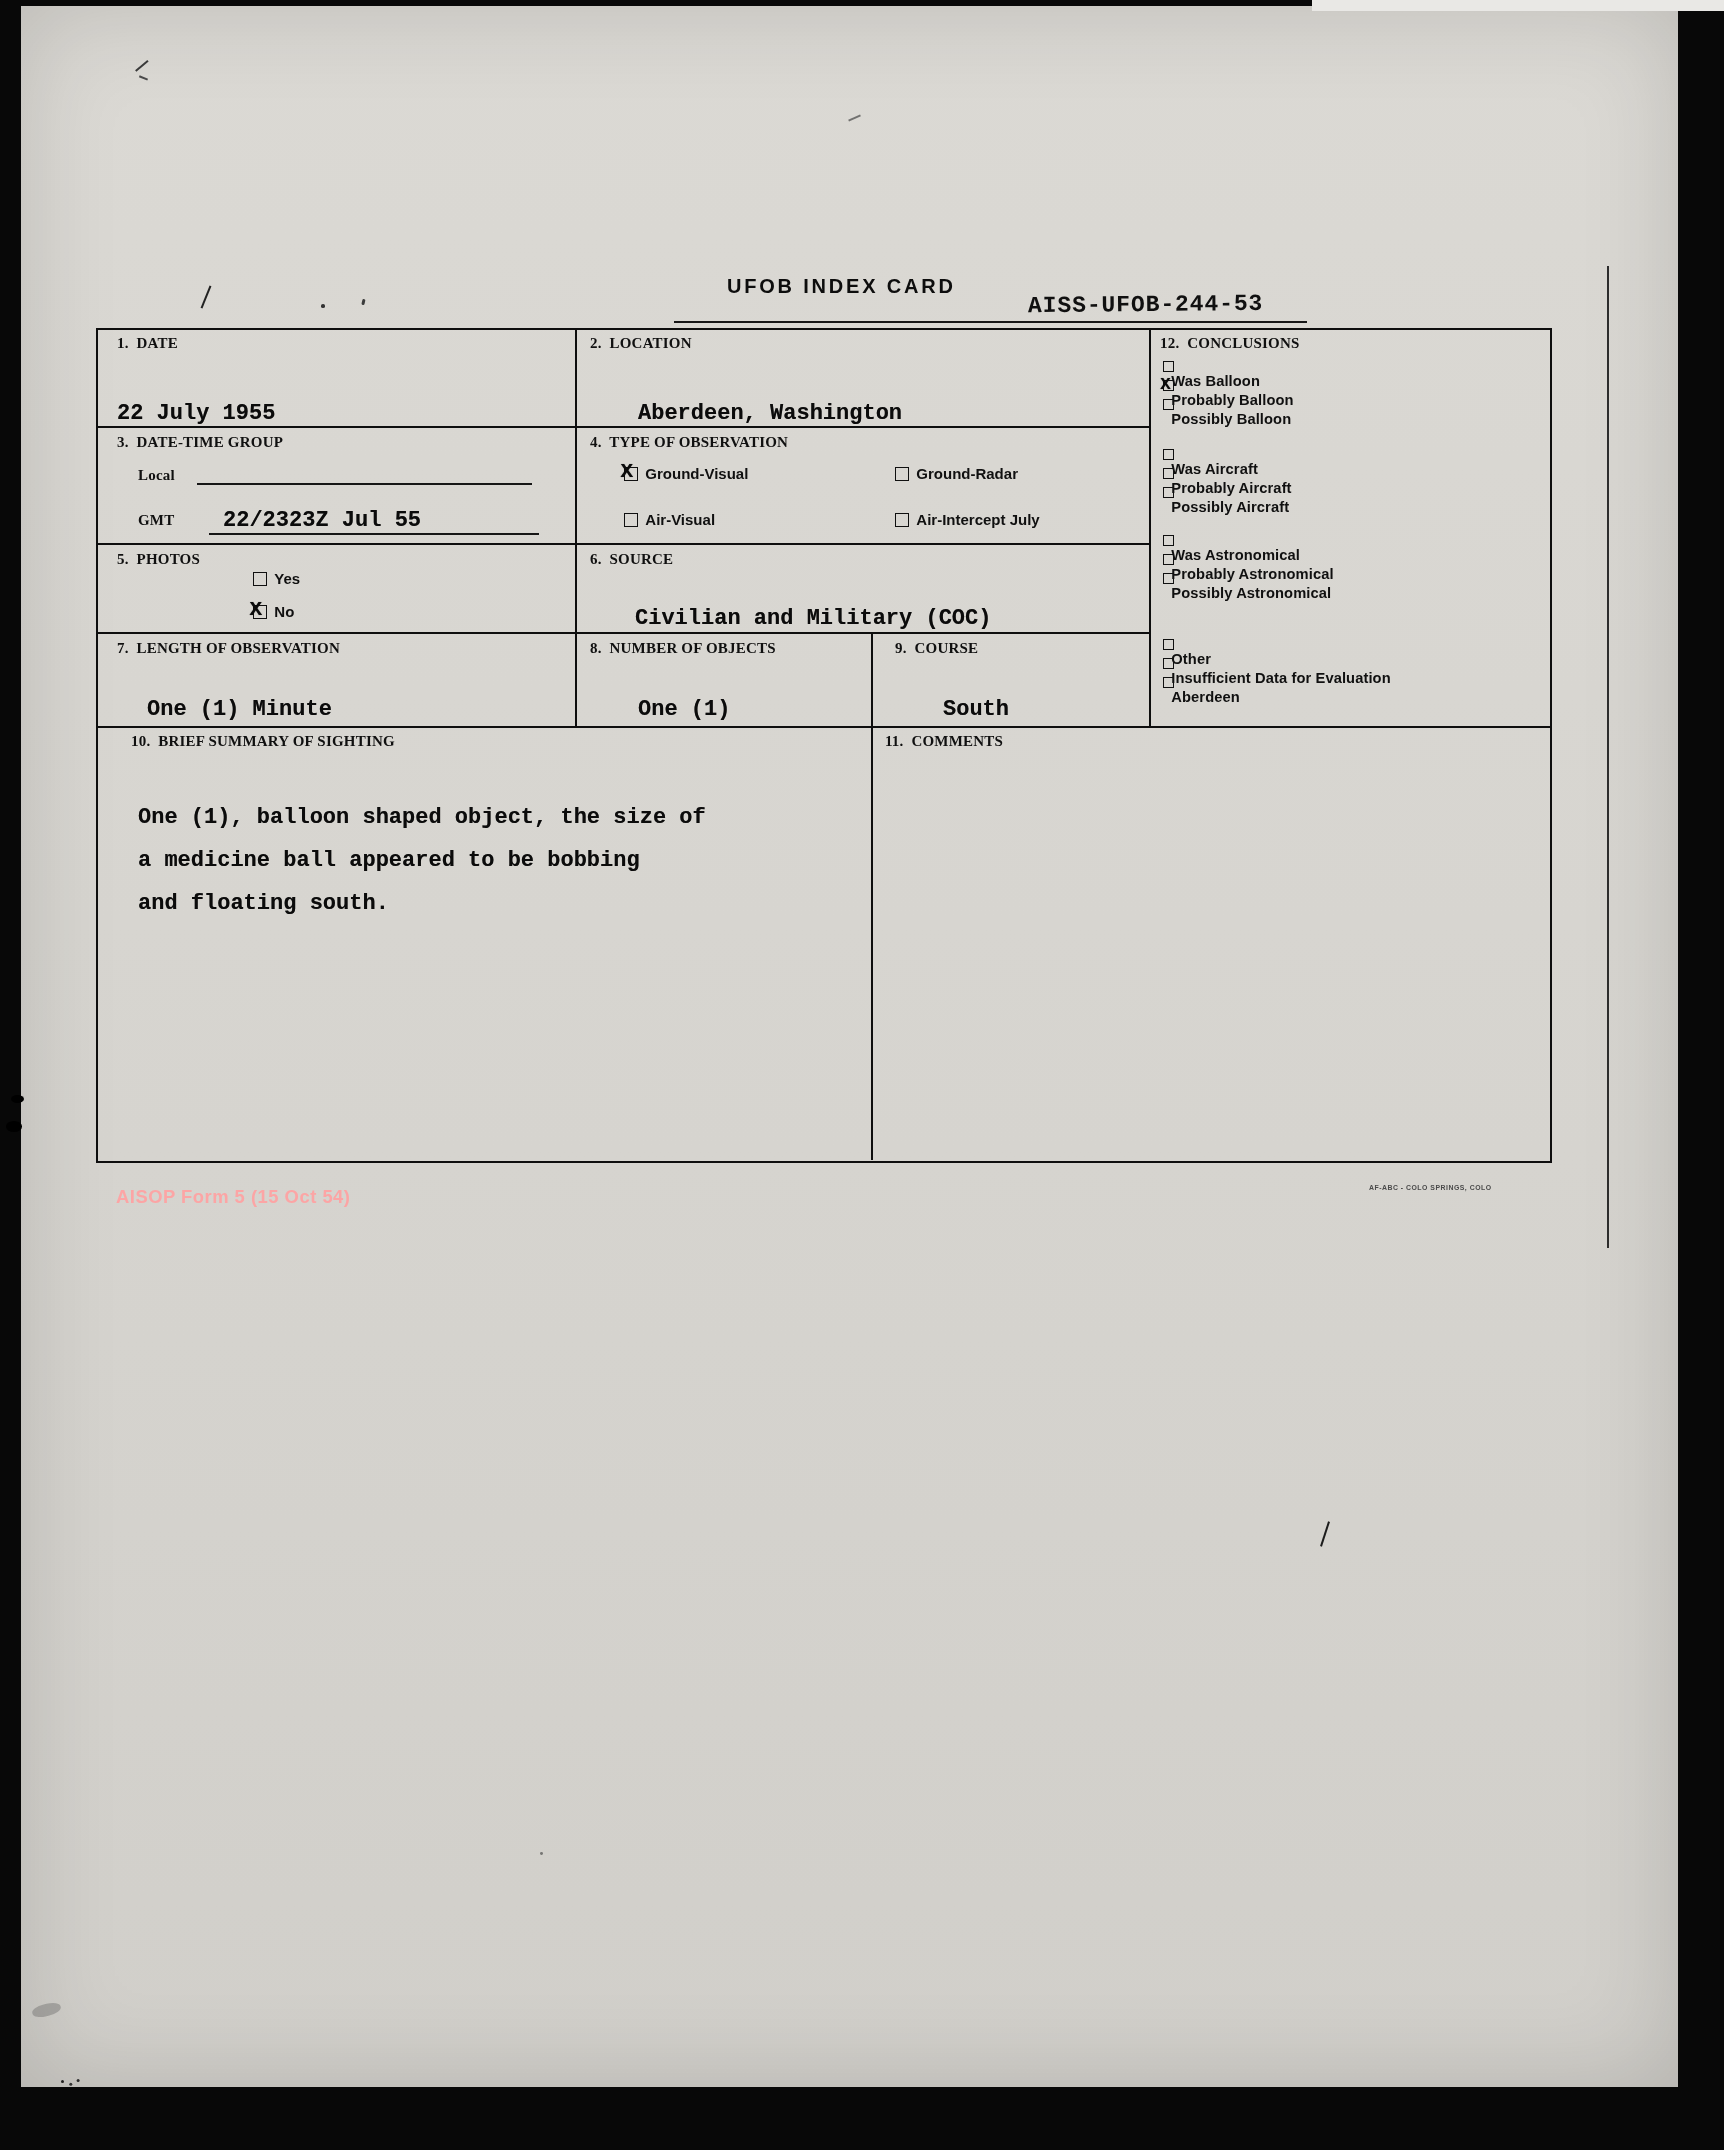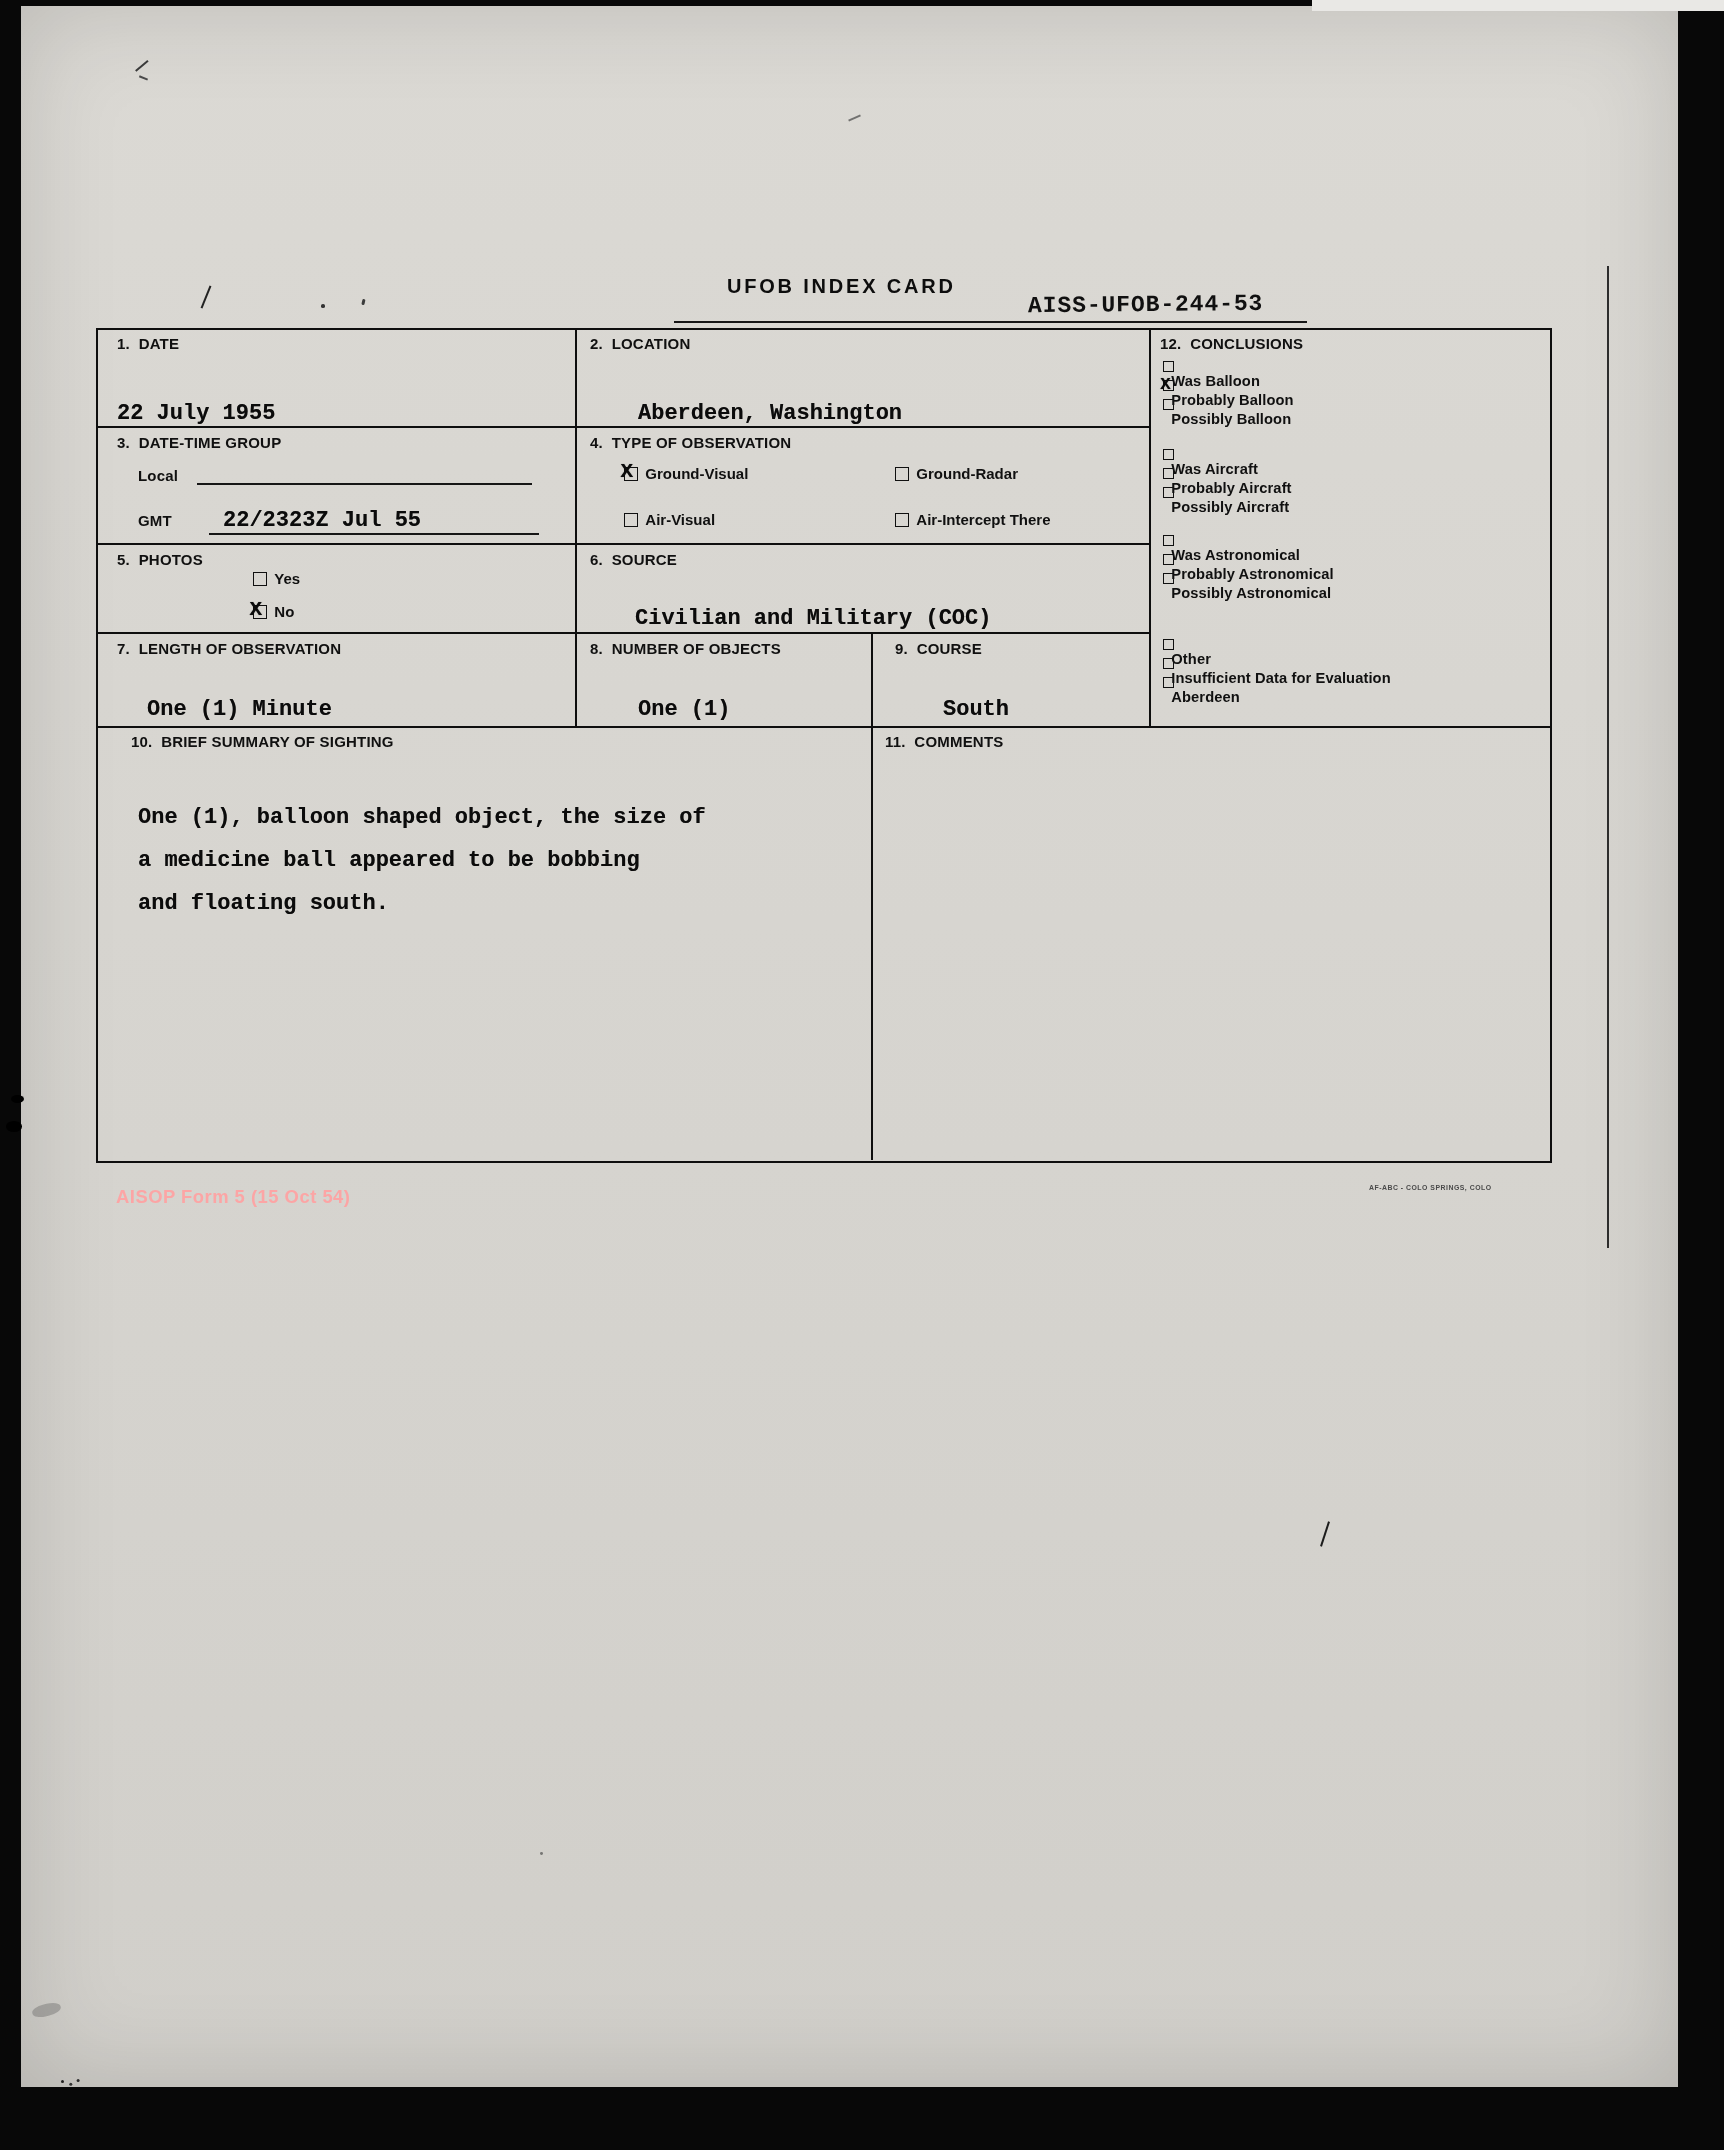--- a/index.html
+++ b/index.html
@@ -7,21 +7,21 @@
         font-family:"Liberation Sans",sans-serif;}
   .paper{position:absolute;left:21px;top:5.5px;width:1657px;height:2081px;
          background:linear-gradient(180deg,#dbd9d4 0%,#d6d4cf 55%,#d1cfca 100%);
          box-shadow:inset 0 0 101px rgba(0,0,0,0.14);}
   .topstrip{position:absolute;left:1312px;top:0;width:413px;height:11px;background:#e9e8e5;}
 
   .title{position:absolute;font-weight:700;font-size:20px;letter-spacing:2.8px;color:#0d0d0d;
          font-family:"Liberation Sans",sans-serif;}
   .refnum{position:absolute;font-family:"Liberation Mono","DejaVu Sans Mono",monospace;
           font-weight:700;font-size:23px;letter-spacing:0.9px;color:#101010;transform:rotate(-0.6deg);}
-  .label{position:absolute;font-family:Liberation Sans, sans-serif;font-weight:700;
+  .label{position:absolute;font-family:Liberation Serif, serif;font-weight:700;
          font-size:15px;color:#101010;letter-spacing:0.2px;white-space:pre;}
   .typed{position:absolute;font-family:"Liberation Mono","DejaVu Sans Mono",monospace;
          font-weight:700;font-size:22px;color:#0b0b0b;white-space:pre;
          text-shadow:0 0 0.5px rgba(0,0,0,.45);}
   .para{white-space:pre-line;line-height:43px;}
 
   .tborder{position:absolute;border:2.8px solid #0e0e0e;box-sizing:border-box;}
   .hline,.vline{position:absolute;background:#0e0e0e;}
   .uline{position:absolute;background:#161616;height:1.8px;}
 
@@ -94,21 +94,21 @@
   <div class="opt" style="left:624px;top:511px;">
     <span class="cbx">
         <span class="mark"></span>
       </span>
     <span class="olabel">Air-Visual</span>
   </div>
   <div class="opt" style="left:895px;top:511px;">
     <span class="cbx">
         <span class="mark"></span>
       </span>
-    <span class="olabel">Air-Intercept There</span>
+    <span class="olabel">Air-Intercept July</span>
   </div>
 
   <div class="label" style="left:117px;top:551px;">5.  PHOTOS</div>
   <div class="opt" style="left:253px;top:570px;">
     <span class="cbx">
         <span class="mark"></span>
       </span>
     <span class="olabel">Yes</span>
   </div>
   <div class="opt" style="left:253px;top:603px;">

